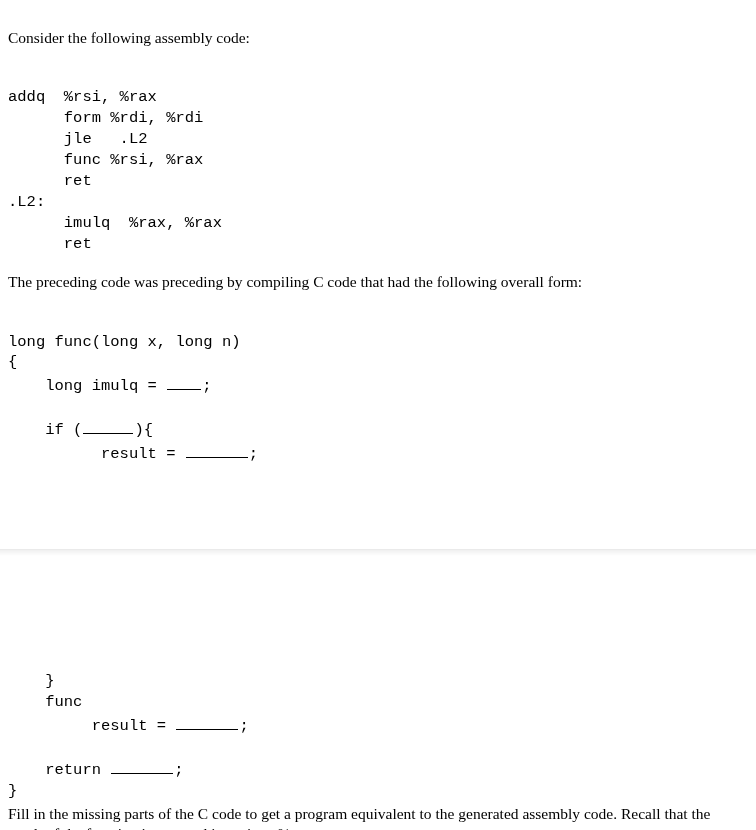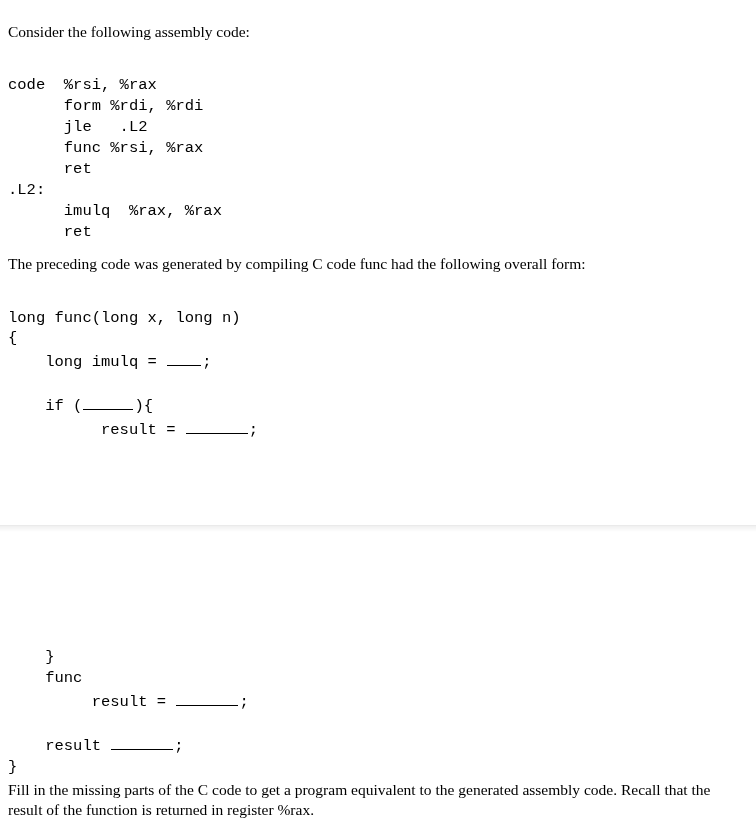--- a/index.html
+++ b/index.html
@@ -9,21 +9,21 @@
       font-size: 15.5px;
       color: #000;
       background: #fff;
       width: 756px;
       box-sizing: border-box;
     }
     .prose {
       font-family: "Times New Roman", Times, serif;
       font-size: 15.5px;
       line-height: 1.3;
-      margin: 12px 0;
+      margin: 18px 0;
     }
     .mono {
       font-family: "Courier New", Courier, monospace;
       font-size: 15.5px;
       white-space: pre;
       line-height: 1.35;
     }
     .block { margin-top: 8px; margin-bottom: 8px; }
     .gap-large { height: 170px; position: relative; }
     .shadow-line {
@@ -45,47 +45,47 @@
     .w-short { width: 34px; }
     .w-med { width: 50px; }
     .w-long { width: 62px; }
   </style>
 </head>
 <body>
 
 <div class="prose">Consider the following assembly code:</div>
 
 <div class="mono block">
-<span>code  %rsi, %rax</span>
+<span>addq  %rsi, %rax</span>
 <span>      form %rdi, %rdi</span>
 <span>      jle   .L2</span>
 <span>      func %rsi, %rax</span>
 <span>      ret</span>
 <span>.L2:</span>
 <span>      imulq  %rax, %rax</span>
 <span>      ret</span>
 </div>
 
-<div class="prose">The preceding code was generated by compiling C code func had the following overall form:</div>
+<div class="prose">The preceding code was preceding by compiling C code that had the following overall form:</div>
 
 <div class="mono block">
 <span>long func(long x, long n)</span>
 <span>{</span>
 <span><span>    long imulq = </span><span class="blank w-short"></span><span>;</span></span>
 
 <span><span>    if (</span><span class="blank w-med"></span><span>){</span></span>
 <span><span>          result = </span><span class="blank w-long"></span><span>;</span></span>
 </div>
 
 <div class="gap-large">
   <div class="shadow-line"></div>
 </div>
 
 <div class="mono block">
 <span>    }</span>
 <span>    func</span>
 <span><span>         result = </span><span class="blank w-long"></span><span>;</span></span>
 
-<span><span>    result </span><span class="blank w-long"></span><span>;</span></span>
+<span><span>    return </span><span class="blank w-long"></span><span>;</span></span>
 <span>}</span>
 </div>
 
 <div class="prose" style="margin-top:-6px">Fill in the missing parts of the C code to get a program equivalent to the generated assembly code. Recall that the result of the function is returned in register %rax.</div>
 
 </body></html>

